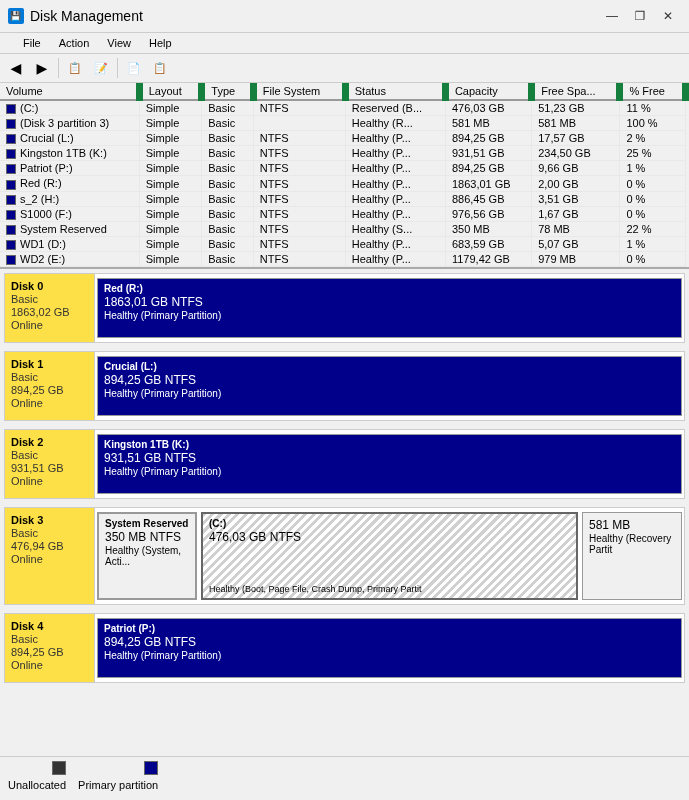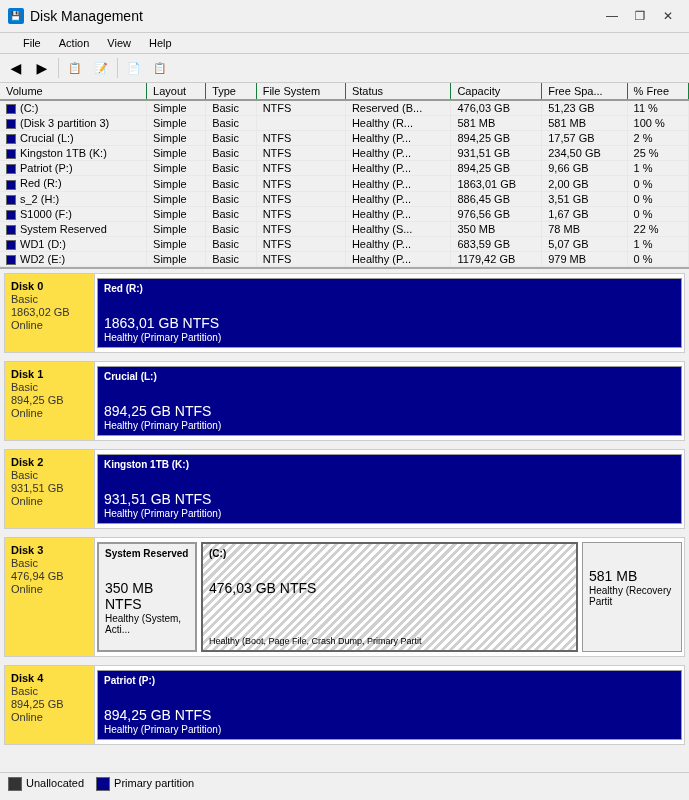--- a/index.html
+++ b/index.html
@@ -21,56 +21,56 @@
     .toolbar { background: #f0f0f0; border-bottom: 1px solid #ccc; padding: 3px 4px; display: flex; align-items: center; gap: 2px; }
     .toolbar-btn { width: 24px; height: 22px; border: 1px solid transparent; background: transparent; cursor: pointer; display: flex; align-items: center; justify-content: center; font-size: 14px; }
     .toolbar-sep { width: 1px; height: 20px; background: #ccc; margin: 0 2px; }
 
     
     .main { display: flex; flex-direction: column; height: calc(800px - 88px); }
 
     
     .table-section { flex: 0 0 auto; border-bottom: 2px solid #aaa; overflow: auto; }
     table { width: 100%; border-collapse: collapse; }
-    thead th { background: #f0f0f0; border-right: 1px solid #15803d; border-bottom: 2px solid #999; padding: 2px 6px; text-align: left; font-weight: normal; white-space: nowrap; font-size: 11px; cursor: pointer; }
+    thead th { background: #f0f0f0; border-right: 7px solid #15803d; border-bottom: 2px solid #999; padding: 2px 6px; text-align: left; font-weight: normal; white-space: nowrap; font-size: 11px; cursor: pointer; }
     tbody tr { border-bottom: 1px solid #e8e8e8; }
     tbody td { padding: 1px 6px; white-space: nowrap; font-size: 11px; border-right: 1px solid #e8e8e8; }
 
     
     .disk-section { flex: 1; overflow-y: scroll; background: #f0f0f0; padding: 4px; }
     .disk-row { display: flex; align-items: stretch; margin-bottom: 8px; border: 1px solid #ccc; background: white; min-height: 70px; }
     .disk-label { width: 90px; min-width: 90px; padding: 6px 6px; font-size: 11px; background: #fde047; border-right: 1px solid #ccc; display: flex; flex-direction: column; gap: 1px; }
     .disk-label-name { font-weight: bold; }
     .disk-label-type { color: #333; }
     .disk-label-size { color: #333; }
     .disk-label-status { color: #333; }
     .disk-partitions { flex: 1; display: flex; flex-direction: row; overflow: hidden; }
     .partition { border: 1px solid #999; margin: 4px 2px; padding: 4px 6px; font-size: 10px; display: flex; flex-direction: column; gap: 1px; cursor: pointer; }
     .partition-primary { background: #00008b; color: white; flex: 1; }
     .partition-system { background: #f0f0f0; border: 2px solid #999; }
     .partition-recovery { background: #f0f0f0; border: 1px solid #999; }
     .partition-name { font-weight: bold; font-size: 10px; }
-    .partition-size { font-size: 14px; margin-top: 20px; }
+    .partition-size { font-size: 12px; }
     .partition-status { font-size: 10px; }
     
     
     .partition-hatch {
       background: repeating-linear-gradient(
         -45deg,
         #ffffff,
         #ffffff 3px,
         #d0d0d0 3px,
         #d0d0d0 6px
       );
       border: 2px solid #666;
     }
 
     
     .legend { background: #f0f0f0; border-top: 1px solid #ccc; padding: 4px 8px; display: flex; align-items: center; gap: 12px; font-size: 11px; }
-    .legend-item { display: flex; align-items: flex-start; gap: 4px; }
+    .legend-item { display: flex; align-items: flex-end; gap: 4px; flex-direction: column; }
     .legend-box { width: 14px; height: 14px; border: 1px solid #666; }
     .legend-unallocated { background: #333; }
     .legend-primary { background: #00008b; }
   </style>
 </head>
 <body>
 
 <div class="title-bar">
   <div class="title-bar-left">
     <div class="title-bar-icon">💾</div>

